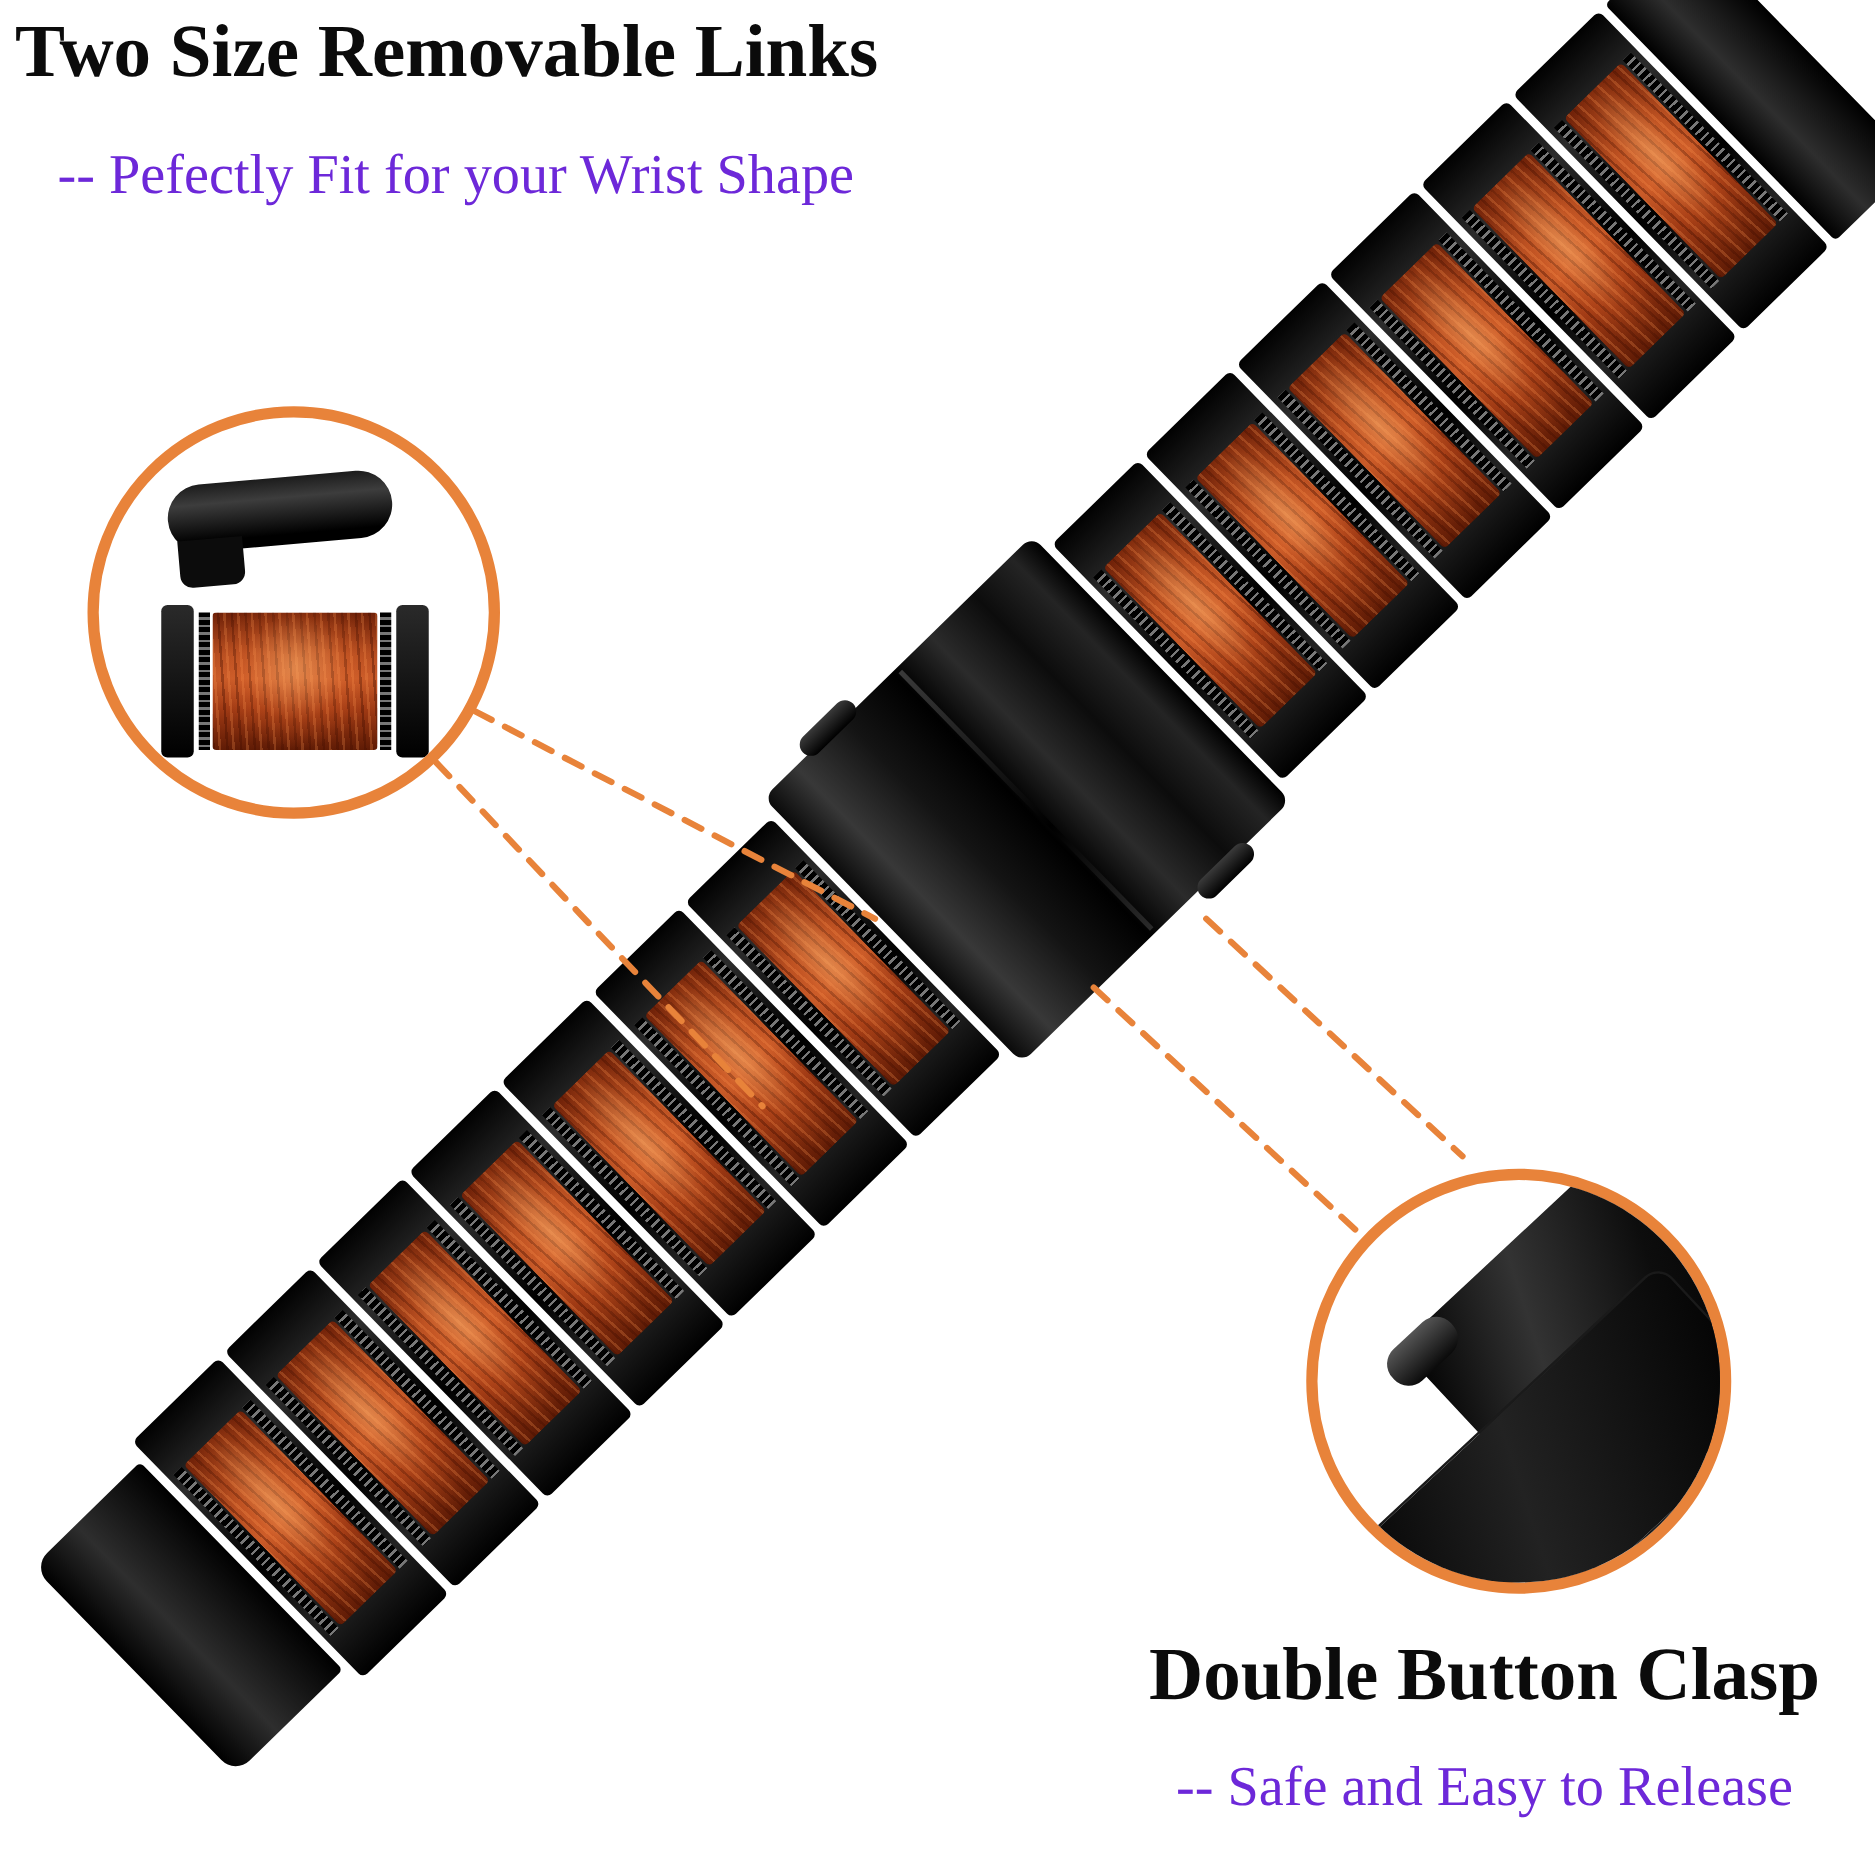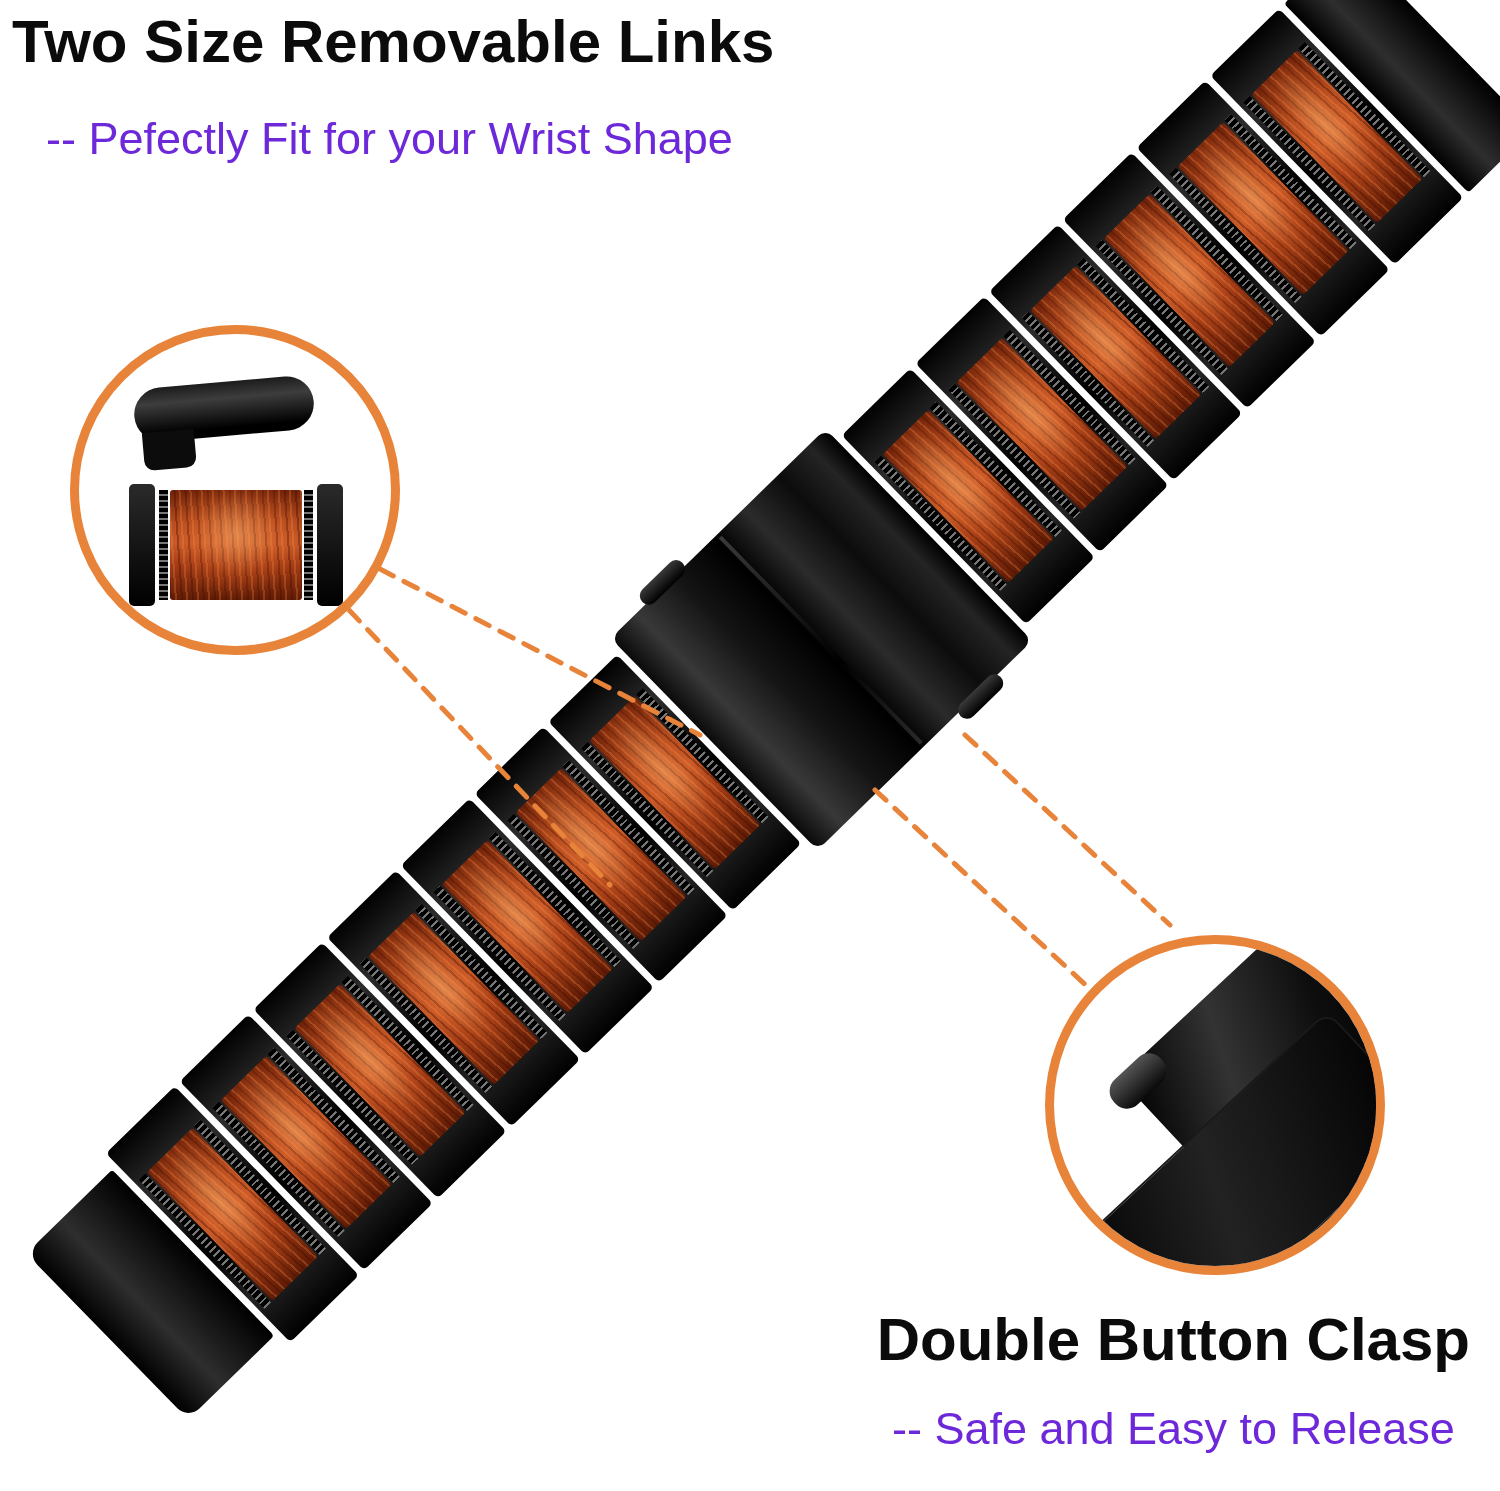--- a/index.html
+++ b/index.html
@@ -2,30 +2,30 @@
 <html><head>
 <meta charset="utf-8">
 <style>
   * { box-sizing: border-box; }
   html, body { margin: 0; padding: 0; background: #fff; }
   .canvas {
     position: relative;
     width: 1500px; height: 1491px;
     background: #ffffff;
     overflow: hidden;
-    font-family: Liberation Sans, sans-serif;
+    font-family: Liberation Serif, serif;
     color: #0b0b0b;
     border-radius: 15px;
   }
 
   
   .top-text { position: absolute; left: 12px; top: 10px; z-index: 6; }
   .headline { font-size: 60px; font-weight: 700; color: #0b0b0b; line-height: 1.05; margin: 0; }
   .subheadline { font-size: 45px; font-weight: 400; color: #6d28d9; margin: 40px 0 0 34px; }
-  .bottom-text { position: absolute; right: 30px; top: 1308px; text-align: right; z-index: 6; }
+  .bottom-text { position: absolute; right: 44px; top: 1308px; text-align: right; z-index: 6; }
   .bottom-text .subheadline { margin: 32px 0 0 0; text-align: center; }
 
   
   .band {
     position: absolute;
     left: -160px; top: 548px;
     width: 1880px; height: 264px;
     transform: rotate(-44.3deg);
     display: flex; align-items: center; gap: 7px;
     z-index: 1;

